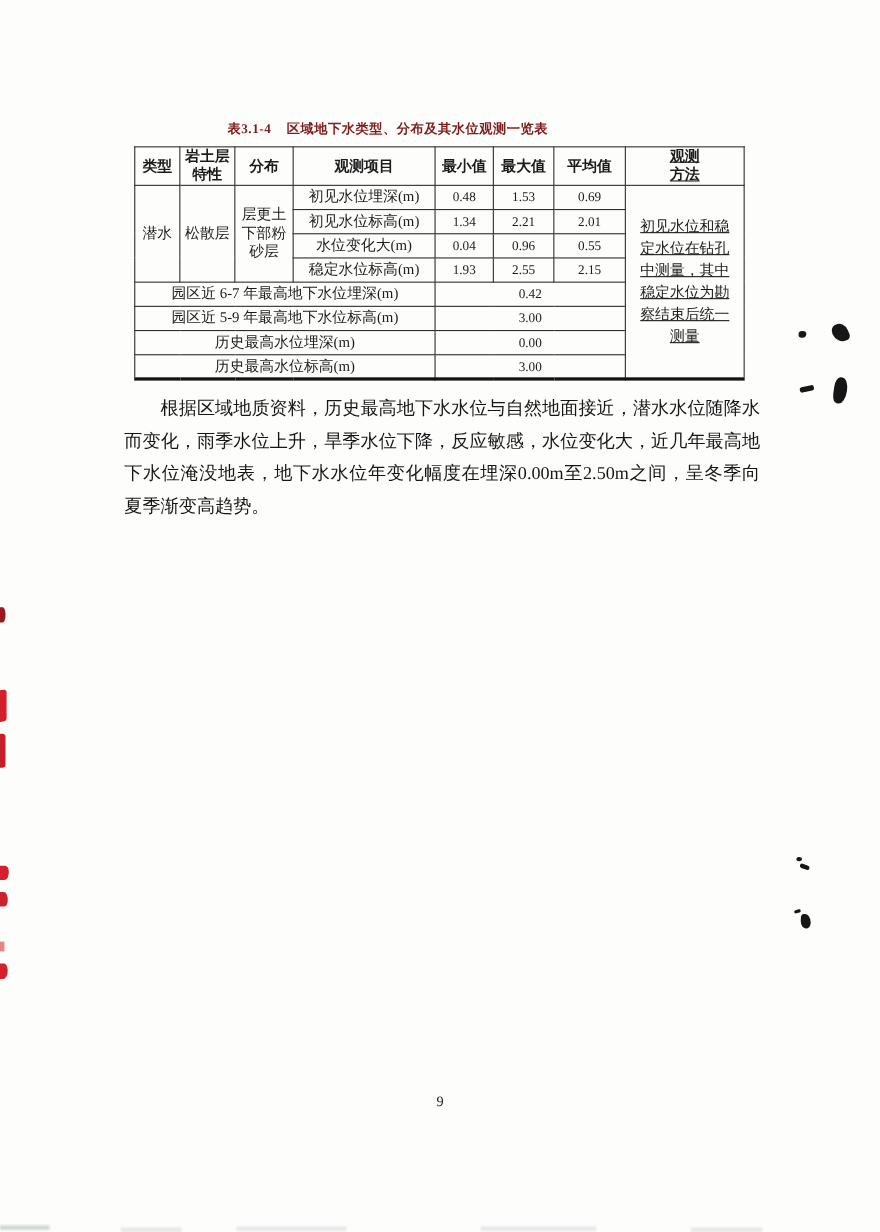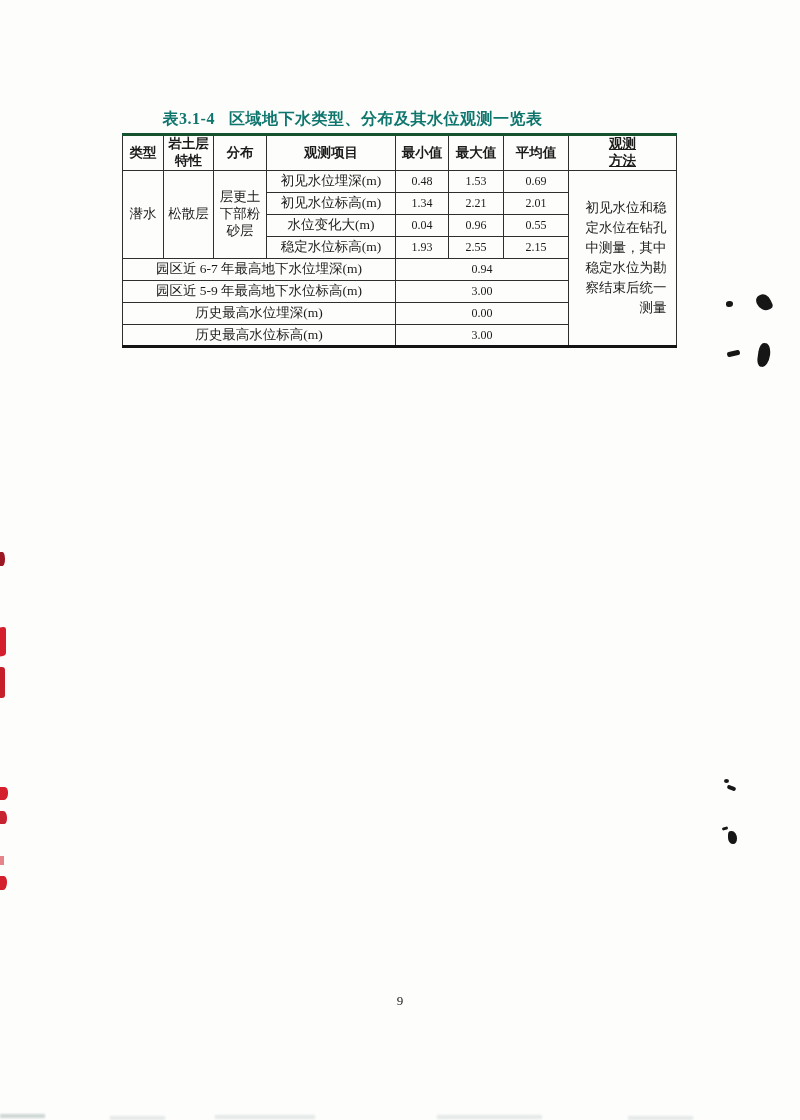--- a/index.html
+++ b/index.html
@@ -7,47 +7,48 @@
     width:800px;height:1120px;position:relative;overflow:hidden;
     background:#fdfdfc;
     font-family:"Liberation Serif","DejaVu Serif",serif;
     color:#1b1b1b;
   }
   .page{position:absolute;inset:0;}
 
   
   .caption{
     position:absolute;top:109px;left:0;width:705px;
-    text-align:center;font-weight:bold;font-size:16px;letter-spacing:.5px;
-    color:#0f766e;
+    text-align:center;font-weight:bold;font-size:12px;letter-spacing:.5px;
+    color:#7f1d1d;
   }
   .caption .lbl{margin-right:14px;}
 
   
   table.gw{
     position:absolute;left:122px;top:133px;width:554px;
     border-collapse:collapse;table-layout:fixed;
     font-size:13.5px;color:#1b1b1b;
-    border-top:3px solid #14532d;
+    border-top:1px solid #14532d;
     border-bottom:3px solid #141414;
   }
   table.gw th,table.gw td{
     border:1px solid #2e2e2e;
     padding:0 2px;text-align:center;vertical-align:middle;
     line-height:1.2;overflow:hidden;
   }
   table.gw tr.hdr{height:33px;}
   table.gw tr.r{height:22px;}
   table.gw th{font-weight:bold;font-size:13.5px;}
   .num{font-family:"Liberation Serif","DejaVu Serif",serif;font-size:12px;}
   .narrow-wrap{display:inline-block;max-width:3.1em;line-height:1.25;font-family:Liberation Serif, serif;}
   .hdr-wrap{display:inline-block;max-width:2.3em;line-height:1.25;text-decoration:underline;}
   .method-cell div{
     display:inline-block;width:88px;line-height:20px;font-size:13.5px;
-    text-align:right;
+    text-align:center;
+    text-decoration:underline;
   }
 
   
   .body-text{
     position:absolute;left:113px;top:356px;width:578px;
     font-size:16.5px;line-height:29.5px;
     text-align:justify;text-indent:33px;margin:0;color:#161616;
   }
 
   
@@ -137,37 +138,38 @@
       <td class="num">0.55</td>
     </tr>
     <tr class="r">
       <td>稳定水位标高(m)</td>
       <td class="num">1.93</td>
       <td class="num">2.55</td>
       <td class="num">2.15</td>
     </tr>
     <tr class="r">
       <td colspan="4">园区近 6-7 年最高地下水位埋深(m)</td>
-      <td colspan="3" class="num">0.94</td>
+      <td colspan="3" class="num">0.42</td>
     </tr>
     <tr class="r">
       <td colspan="4">园区近 5-9 年最高地下水位标高(m)</td>
       <td colspan="3" class="num">3.00</td>
     </tr>
     <tr class="r">
       <td colspan="4">历史最高水位埋深(m)</td>
       <td colspan="3" class="num">0.00</td>
     </tr>
     <tr class="r">
       <td colspan="4">历史最高水位标高(m)</td>
       <td colspan="3" class="num">3.00</td>
     </tr>
   </tbody>
     </table>
 
+  <p class="body-text">根据区域地质资料，历史最高地下水水位与自然地面接近，潜水水位随降水而变化，雨季水位上升，旱季水位下降，反应敏感，水位变化大，近几年最高地下水位淹没地表，地下水水位年变化幅度在埋深0.00m至2.50m之间，呈冬季向夏季渐变高趋势。</p>
 
   <div class="page-number">9</div>
 
   <div class="ink i1"></div>
   <div class="ink i2"></div>
   <div class="ink i3"></div>
   <div class="ink i4"></div>
   <div class="ink i5"></div>
   <div class="ink i6"></div>
   <div class="ink i7"></div>

